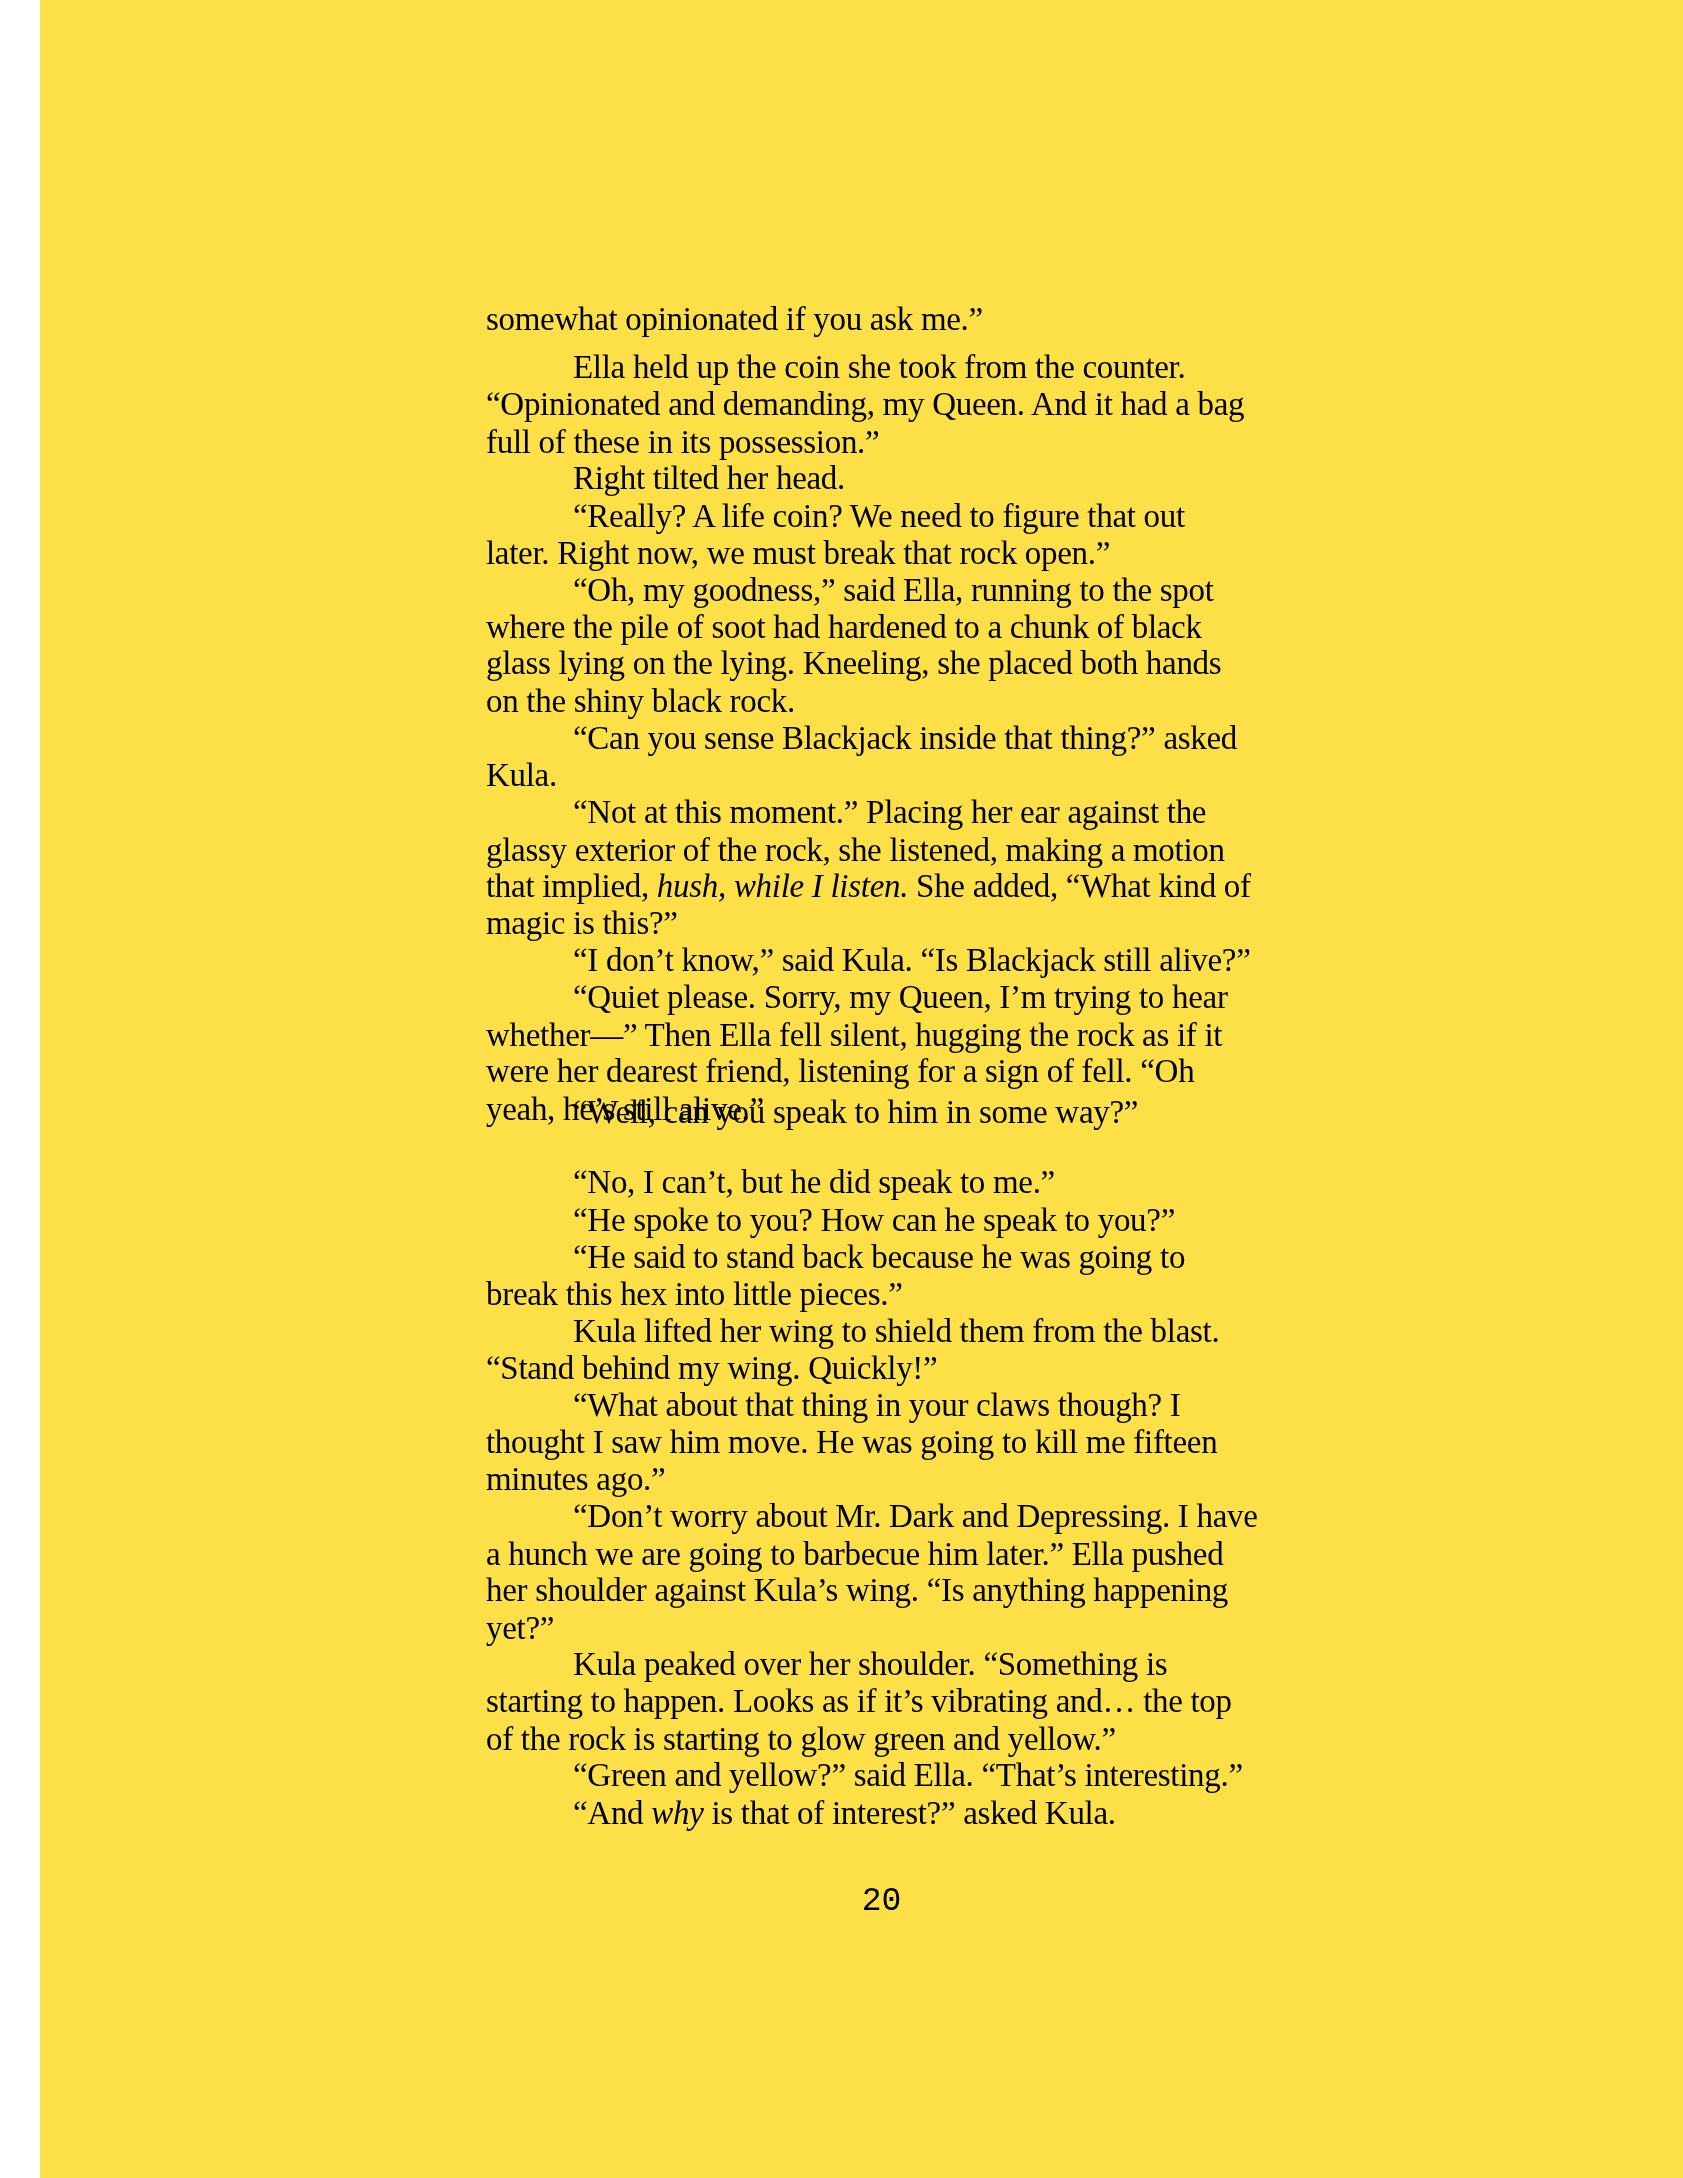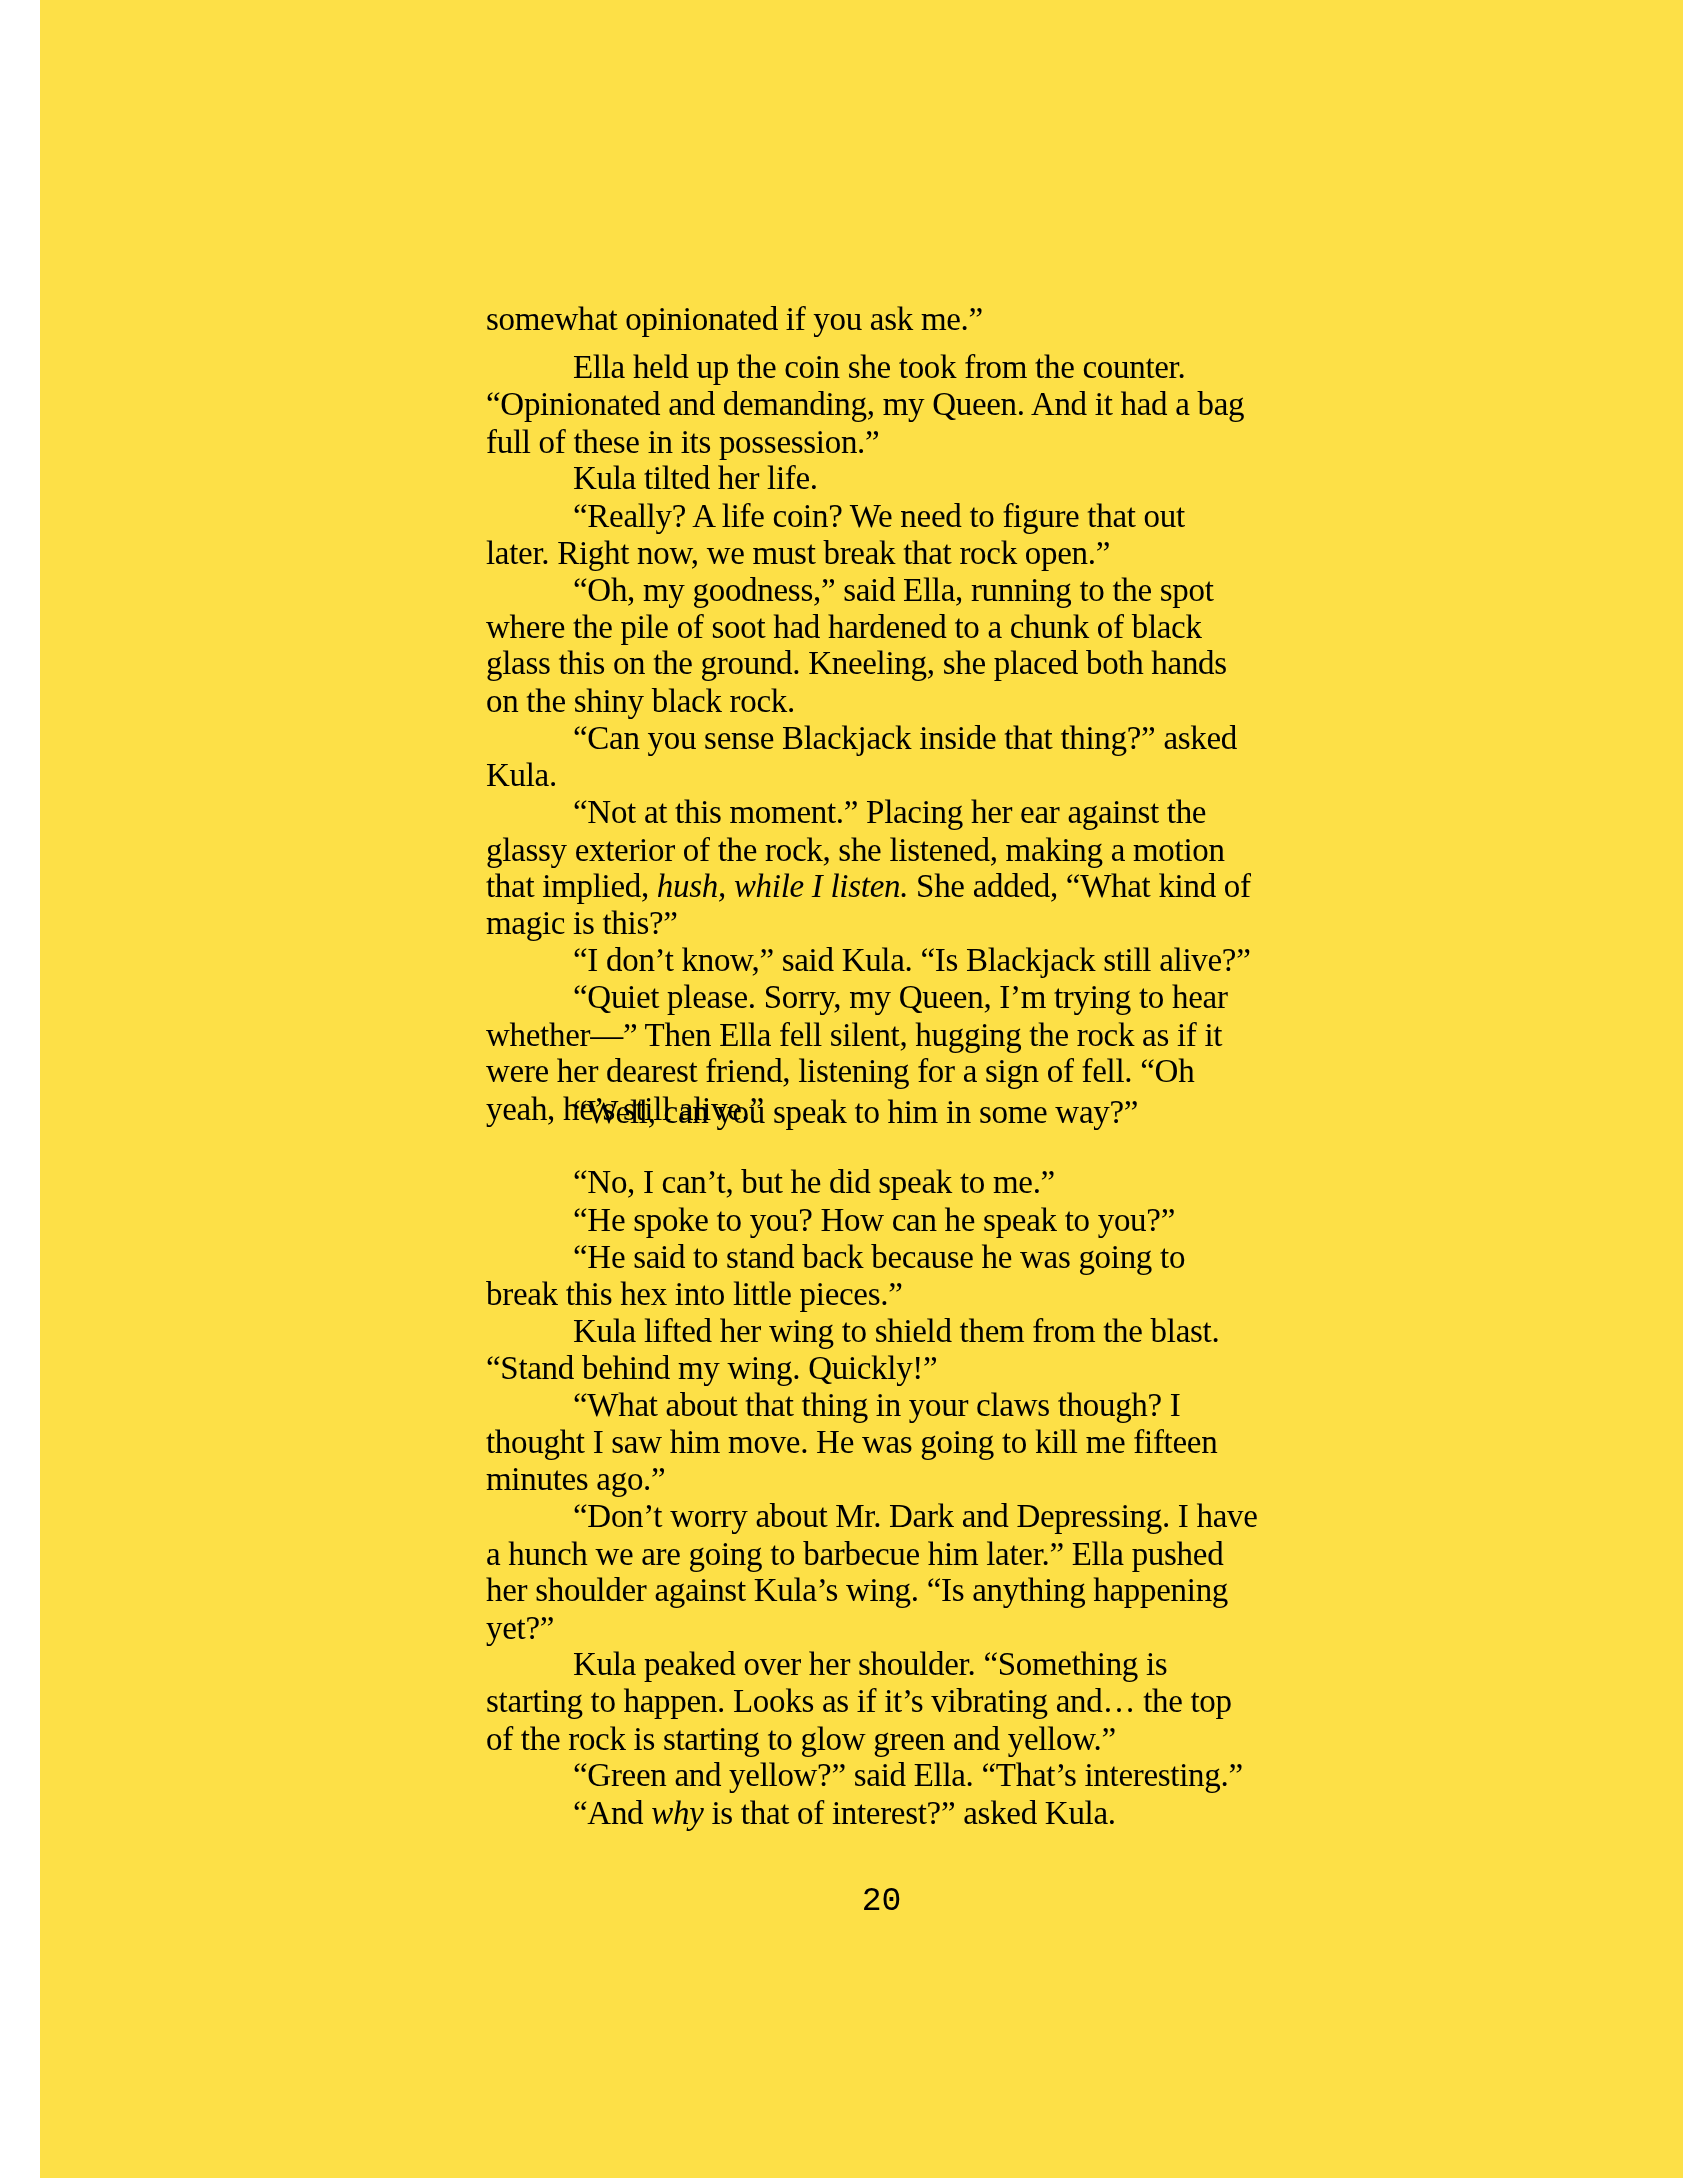--- a/index.html
+++ b/index.html
@@ -53,26 +53,26 @@
 </style>
 </head>
 <body>
 
 <div class="page">
   <div class="text-block">
     <div class="line" style="top:303px">somewhat opinionated if you ask me.”</div>
     <div class="line indent" style="top:351px">Ella held up the coin she took from the counter.</div>
     <div class="line" style="top:388px">“Opinionated and demanding, my Queen. And it had a bag</div>
     <div class="line" style="top:426px">full of these in its possession.”</div>
-    <div class="line indent" style="top:462px">Kula tilted her life.</div>
+    <div class="line indent" style="top:462px">Right tilted her head.</div>
     <div class="line indent" style="top:500px">“Really? A life coin? We need to figure that out</div>
     <div class="line" style="top:537px">later. Right now, we must break that rock open.”</div>
     <div class="line indent" style="top:574px">“Oh, my goodness,” said Ella, running to the spot</div>
     <div class="line" style="top:611px">where the pile of soot had hardened to a chunk of black</div>
-    <div class="line" style="top:647px">glass this on the ground. Kneeling, she placed both hands</div>
+    <div class="line" style="top:647px">glass lying on the lying. Kneeling, she placed both hands</div>
     <div class="line" style="top:685px">on the shiny black rock.</div>
     <div class="line indent" style="top:722px">“Can you sense Blackjack inside that thing?” asked</div>
     <div class="line" style="top:759px">Kula.</div>
     <div class="line indent" style="top:796px">“Not at this moment.” Placing her ear against the</div>
     <div class="line" style="top:834px">glassy exterior of the rock, she listened, making a motion</div>
     <div class="line" style="top:870px"><span>that implied, </span><em>hush, while I listen.</em><span> She added, “What kind of</span></div>
     <div class="line" style="top:907px">magic is this?”</div>
     <div class="line indent" style="top:944px">“I don’t know,” said Kula. “Is Blackjack still alive?”</div>
     <div class="line indent" style="top:981px">“Quiet please. Sorry, my Queen, I’m trying to hear</div>
     <div class="line" style="top:1019px">whether—” Then Ella fell silent, hugging the rock as if it</div>

